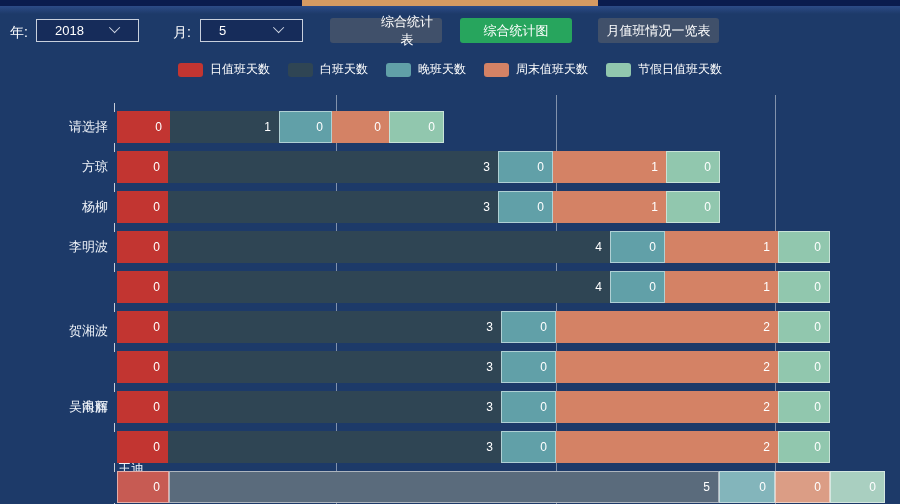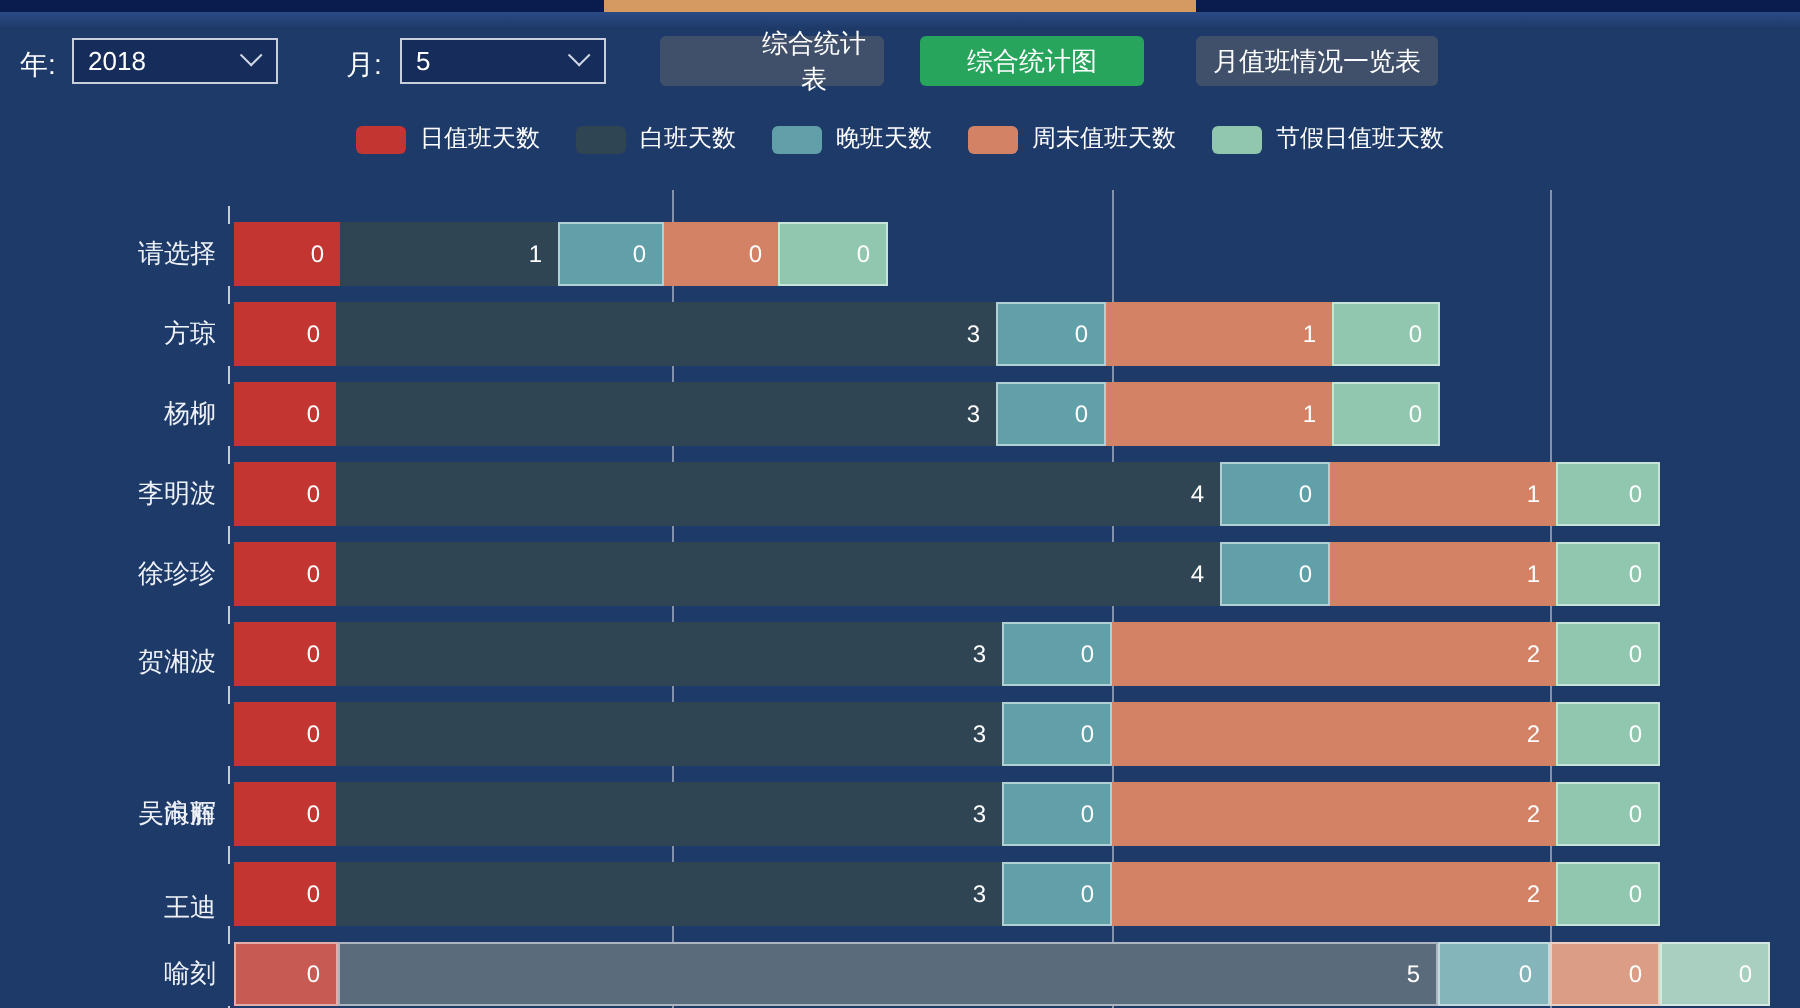--- a/index.html
+++ b/index.html
@@ -12,21 +12,21 @@
   .topaccent{position:absolute;top:0;left:302px;width:296px;height:6px;}
   .topfade{position:absolute;top:6px;left:0;width:900px;height:8px;
     background:linear-gradient(to bottom,#2c4b87,#1d3a69);z-index:4;}
 
   .lbl{position:absolute;top:24px;font-size:14px;color:#ffffff;z-index:6;}
   #year-label{left:10px;}
   #month-label{left:173px;}
   .select{
     position:absolute;top:19px;height:23px;width:103px;box-sizing:border-box;
     border:1px solid #c8d0dd;background:#162c5a;display:flex;align-items:center;
-    justify-content:space-between;padding:0 7px;font-size:13px;cursor:pointer;z-index:6;
+    justify-content:space-between;padding:0 18px;font-size:13px;cursor:pointer;z-index:6;
   }
   #year-select{left:36px;}
   #month-select{left:200px;}
   .chev{width:7px;height:7px;border-left:1px solid #cfd6e4;border-bottom:1px solid #cfd6e4;
     transform:rotate(-45deg) translateY(-2px);margin-top:-3px;}
 
   .btn{
     position:absolute;top:18px;height:25px;border:none;border-radius:3px;
     background:#40506a;color:#fff;font-size:13px;cursor:pointer;z-index:6;
     font-family:inherit;display:flex;align-items:center;justify-content:center;
@@ -178,21 +178,20 @@
       <div class="seg bordered" style="width: 55px; background: rgb(97, 160, 168);">
         <span>0</span>
       </div>
       <div class="seg" style="width: 113px; background: rgb(212, 130, 101);">
         <span>1</span>
       </div>
       <div class="seg bordered" style="width: 52px; background: rgb(145, 199, 174);">
         <span>0</span>
       </div>
     </div>
-    <div class="row-label" style="top: 271px;">徐珍珍</div>
     <div class="bar-row" style="top: 271px;">
       <div class="seg" style="width: 51px; background: rgb(194, 53, 49);">
         <span>0</span>
       </div>
       <div class="seg" style="width: 442px; background: rgb(47, 69, 84);">
         <span>4</span>
       </div>
       <div class="seg bordered" style="width: 55px; background: rgb(97, 160, 168);">
         <span>0</span>
       </div>
@@ -250,39 +249,38 @@
       <div class="seg bordered" style="width: 55px; background: rgb(97, 160, 168);">
         <span>0</span>
       </div>
       <div class="seg" style="width: 222px; background: rgb(212, 130, 101);">
         <span>2</span>
       </div>
       <div class="seg bordered" style="width: 52px; background: rgb(145, 199, 174);">
         <span>0</span>
       </div>
     </div>
-    <div class="row-label" style="top: 438px;">王迪</div>
+    <div class="row-label" style="top: 453px; margin-left: 36px;">王迪</div>
     <div class="bar-row" style="top: 431px;">
       <div class="seg" style="width: 51px; background: rgb(194, 53, 49);">
         <span>0</span>
       </div>
       <div class="seg" style="width: 333px; background: rgb(47, 69, 84);">
         <span>3</span>
       </div>
       <div class="seg bordered" style="width: 55px; background: rgb(97, 160, 168);">
         <span>0</span>
       </div>
       <div class="seg" style="width: 222px; background: rgb(212, 130, 101);">
         <span>2</span>
       </div>
       <div class="seg bordered" style="width: 52px; background: rgb(145, 199, 174);">
         <span>0</span>
       </div>
     </div>
-    <div class="row-label" style="top: 471px;">喻刻</div>
     <div class="bar-row" style="top: 471px;">
       <div class="seg bordered" style="width: 52px; background: rgb(199, 91, 83);">
         <span>0</span>
       </div>
       <div class="seg bordered" style="width: 550px; background: rgb(90, 107, 124);">
         <span>5</span>
       </div>
       <div class="seg bordered" style="width: 56px; background: rgb(131, 181, 187);">
         <span>0</span>
       </div>

